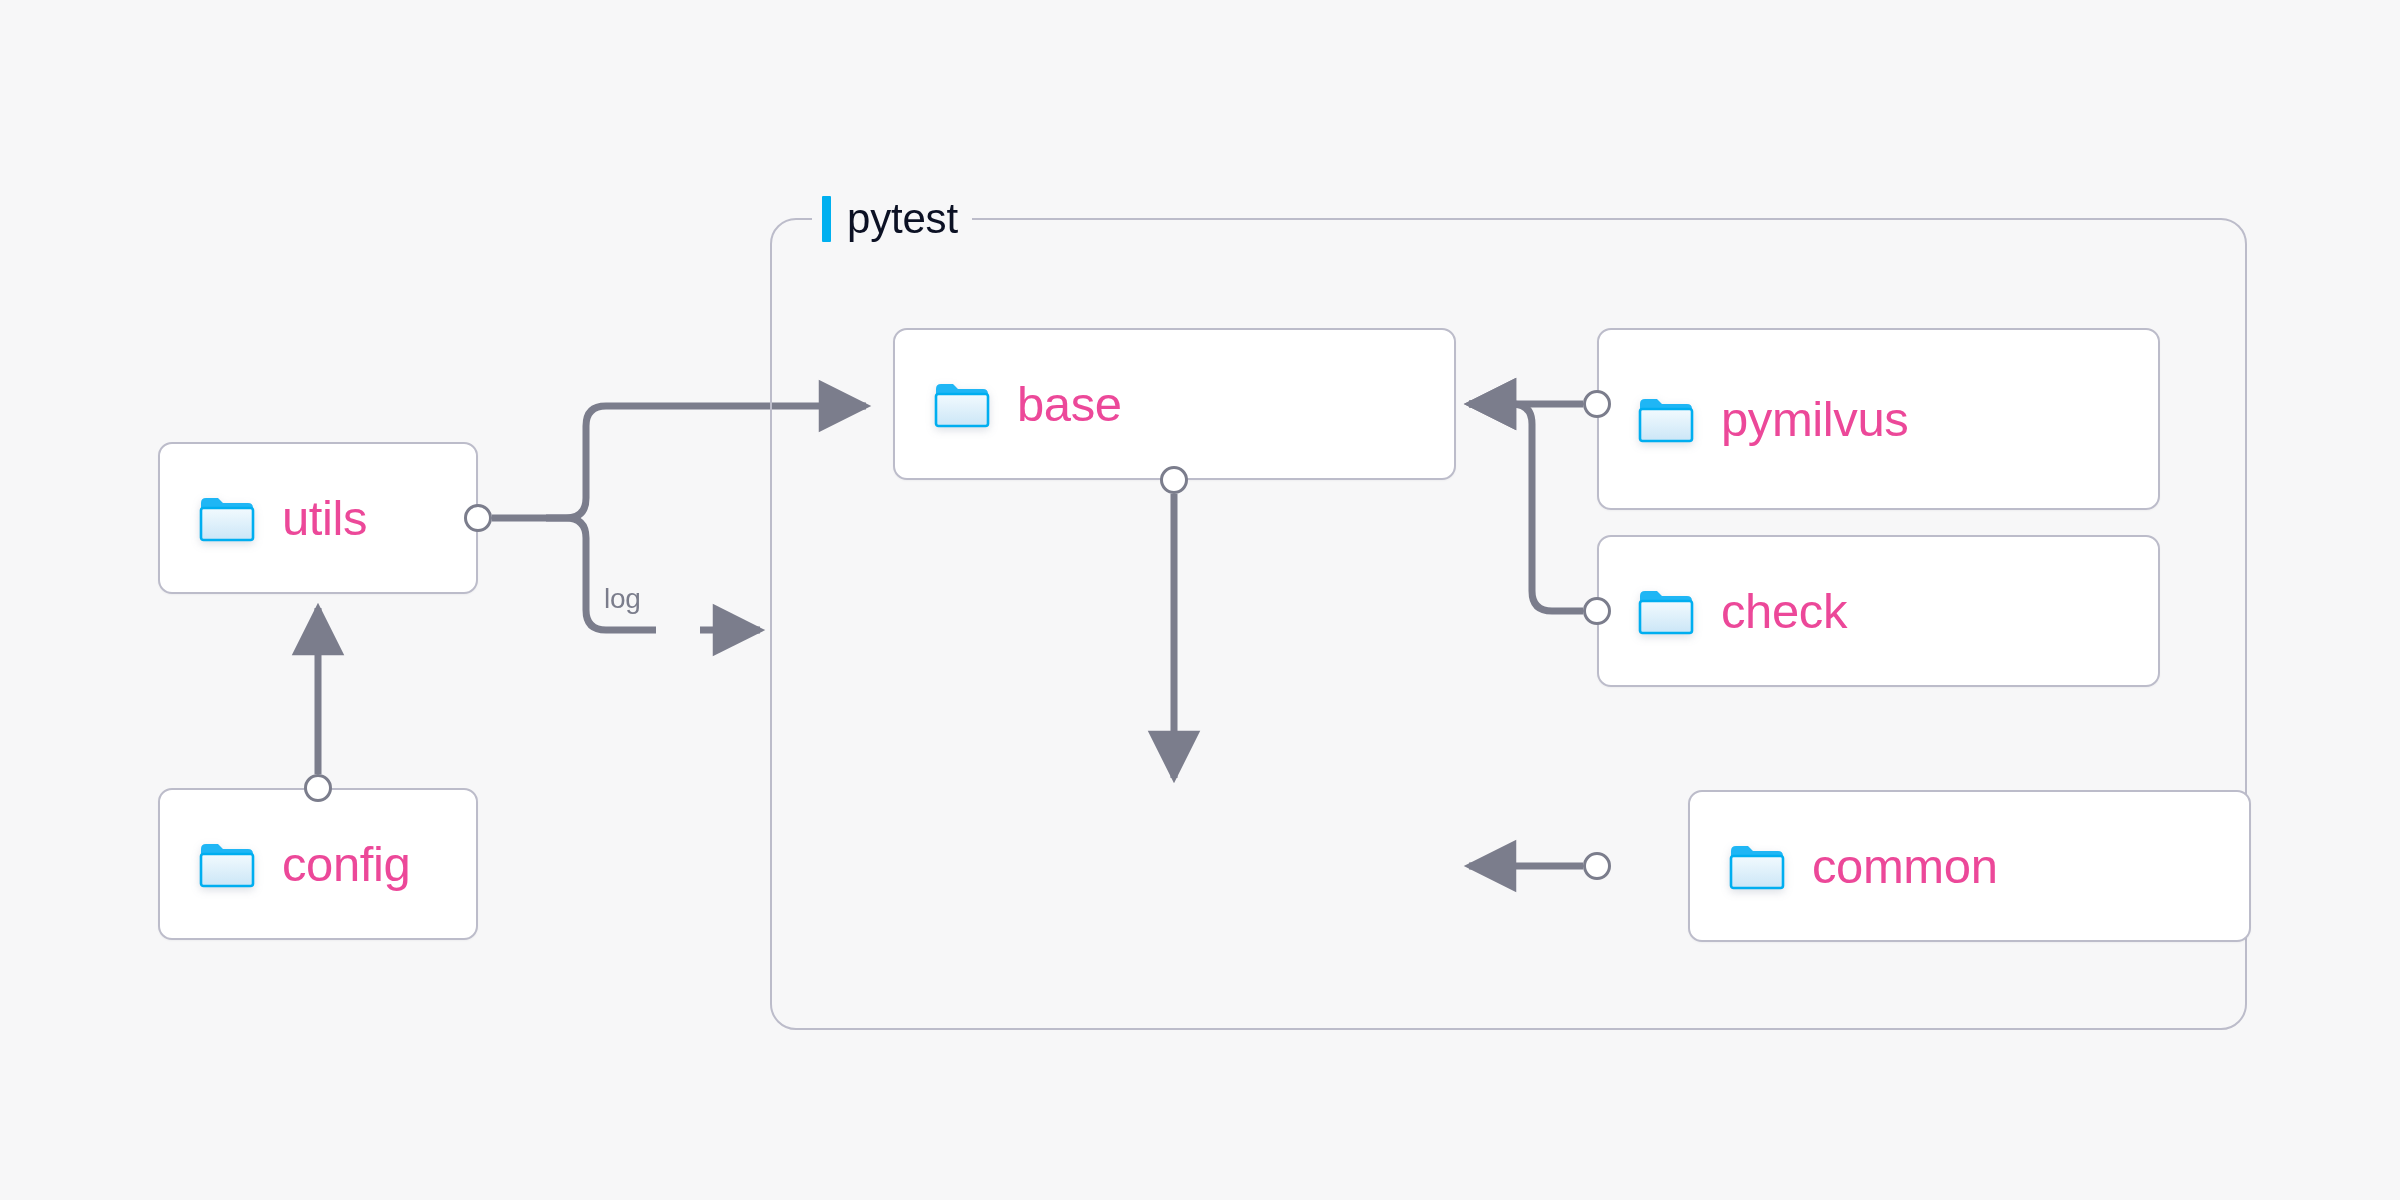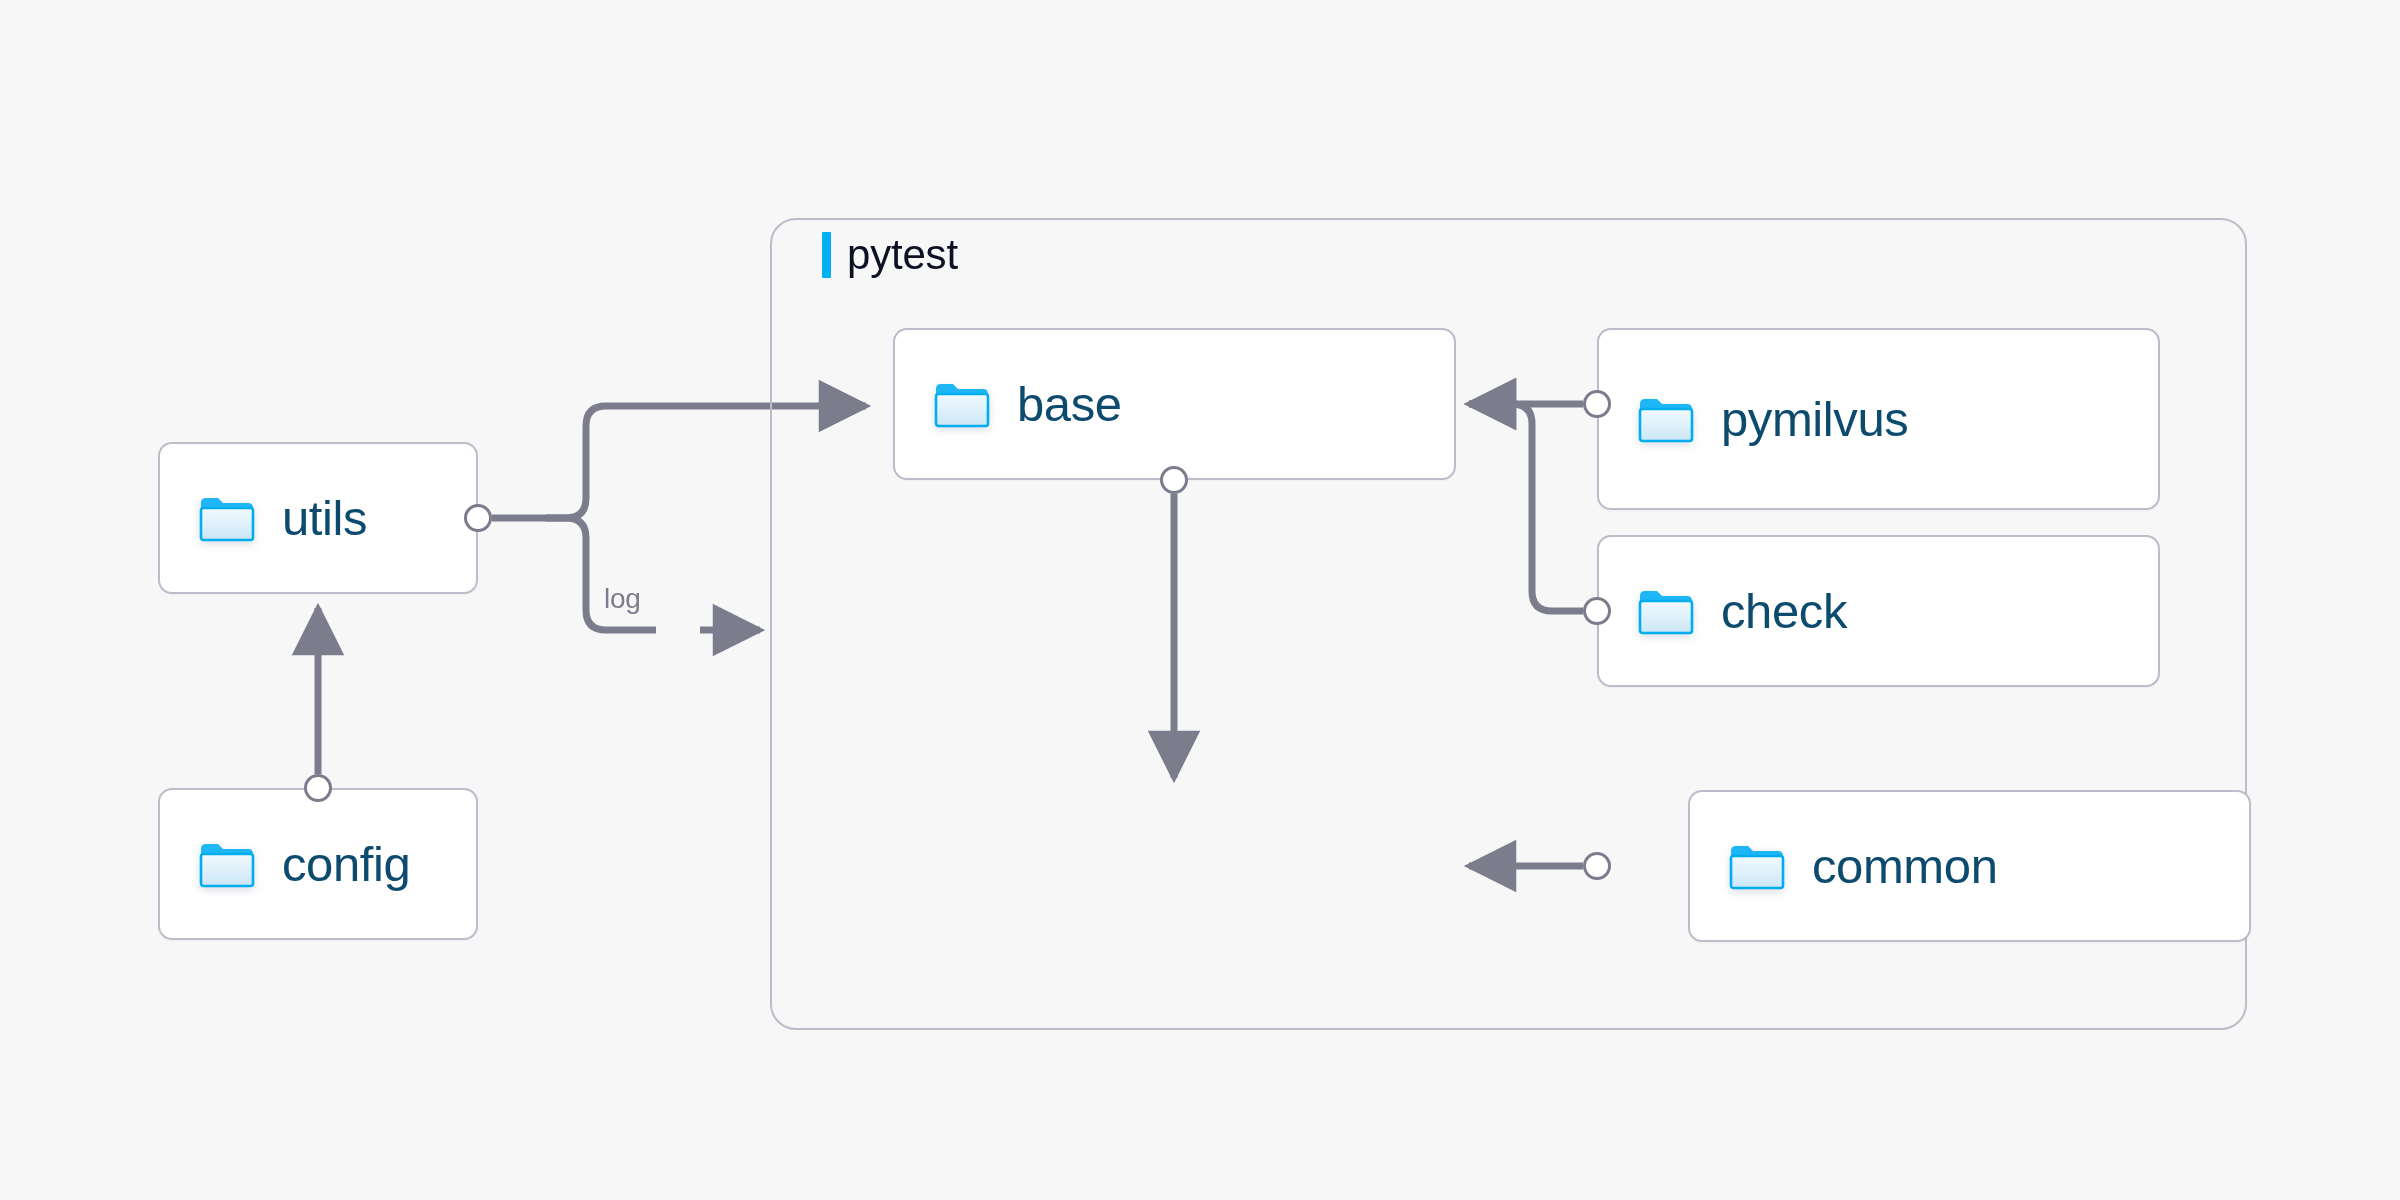--- a/index.html
+++ b/index.html
@@ -69,21 +69,21 @@
     box-shadow: 0 1px 2px rgba(16, 24, 40, 0.04);
   }
   .node-inner {
     display: flex;
     align-items: center;
     gap: 26px;
     padding-left: 38px;
   }
   .node-label {
     font-size: 49px;
-    color: #0c4a6e;
+    color: #ec4899;
     letter-spacing: -0.4px;
     white-space: nowrap;
     line-height: 1;
   }
 
   
   .folder-icon {
     width: 58px;
     height: 50px;
     flex: none;
@@ -148,21 +148,21 @@
       <path d="M 1583 404 L 1469 404" marker-end="url(#arrow-r)"></path>
 
       <path d="M 1583 611 L 1552 611 Q 1532 611 1532 591 L 1532 424 Q 1532 404 1512 404 L 1469 404" marker-end="url(#arrow-r)"></path>
 
       <path d="M 1583 866 L 1469 866" marker-end="url(#arrow-r)"></path>
     </g>
   </svg>
 
   <div class="group-box" style="left:770px; top:218px; width:1477px; height:812px;"></div>
 
-  <div class="group-label-wrap" style="left:812px; top:192px;margin-top:36px;">
+  <div class="group-label-wrap" style="left:812px; top:192px;">
     <div class="group-bar"></div>
     <div class="group-label">pytest</div>
   </div>
 
   <div class="node" style="left:158px; top:442px; width:320px; height:152px;">
     <div class="node-inner">
       <svg class="folder-icon" viewBox="0 0 58 50">
         <path d="M3 10 Q3 5 8 5 L20 5 L25 10 L50 10 Q55 10 55 15 L55 19 L3 19 Z" fill="#1fb6f5"></path>
         <rect x="3" y="15" width="52" height="32" rx="2.5" fill="url(#folderGrad)" stroke="#00aef0" stroke-width="2.6"></rect>
       </svg>

